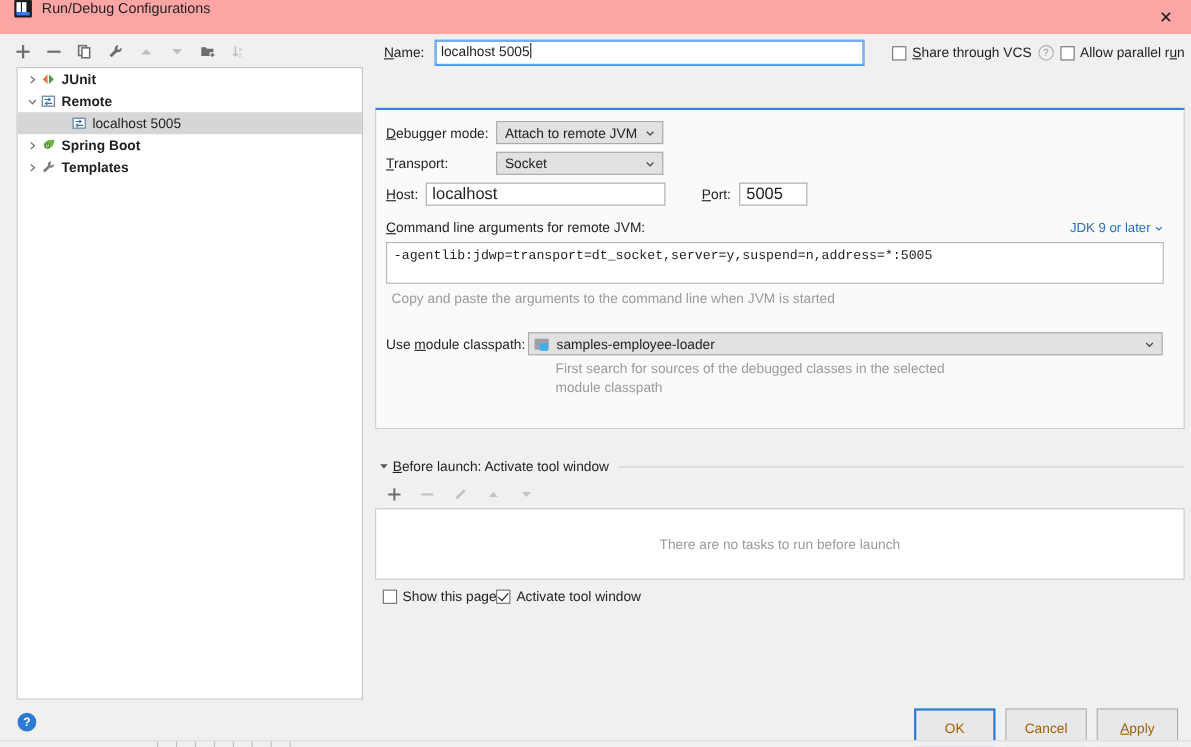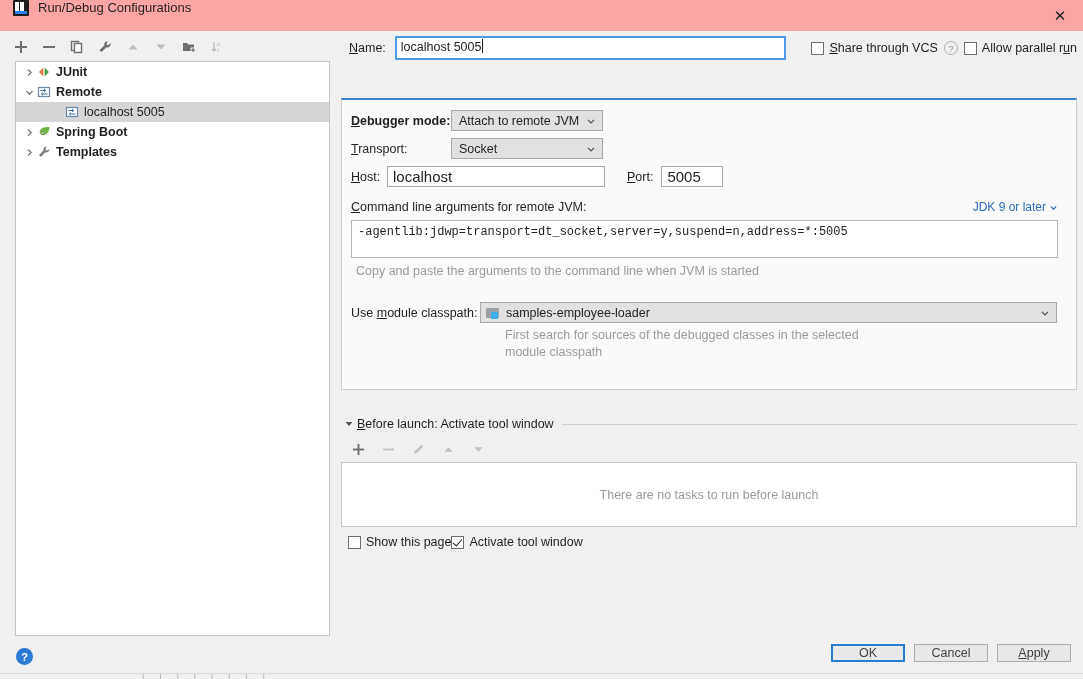--- a/index.html
+++ b/index.html
@@ -192,23 +192,23 @@
   
   .footer-help{
     position:absolute; left:16px; top:648px; width:17px; height:17px;
     border-radius:50%; background:#2b7ad4; color:#fff; font-size:11px;
     display:flex; align-items:center; justify-content:center; font-weight:bold;
   }
   .footer-btns{
     position:absolute; right:12px; top:644px; display:flex; gap:9px;
   }
   .btn{
-    min-width:74px; height:18px; border:1px solid #adadad; background:#e8e8e8;
+    min-width:74px; height:35px; border:1px solid #adadad; background:#e8e8e8;
     font-size:12.5px; display:flex; align-items:center; justify-content:center;
-    cursor:default; color:#404040;
+    cursor:default; color:#a16207;
   }
   .btn.default{ border:2px solid #2b7ad4; background:#e8e8e8; }
 
   .bottom-edge{
     position:absolute; left:0; top:673px; width:1083px; height:6px;
     background:#f0f0f0; border-top:1px solid #dcdcdc; overflow:hidden;
   }
   .ghost{
     position:absolute; left:140px; top:-3px; font-size:11px; color:#b9b9b9;
     font-family:"Liberation Mono", monospace; letter-spacing:2px;
@@ -388,21 +388,21 @@
     <span>Configuration</span>
   </div>
   <div class="tab">
     <span>Logs</span>
   </div>
 </div>
 
 <div class="panel"></div>
 
 <div class="row" style="left:351px; top:110px;">
-  <span class="lbl" style="width:100px;font-weight:bold;"><span class="u">D</span>ebugger mode:</span>
+  <span class="lbl" style="width:100px;"><span class="u">D</span>ebugger mode:</span>
   <div class="combo" style="width:152px;">
     <span class="cval">Attach to remote JVM</span>
     <span class="chev">
       <svg width="10" height="10" viewBox="0 0 10 10">
           <path d="M2 3.8 L5 6.8 L8 3.8" stroke="#4b4b4b" stroke-width="1.2" fill="none"></path>
         </svg>
     </span>
   </div>
 </div>
 
@@ -416,21 +416,21 @@
         </svg>
     </span>
   </div>
 </div>
 
 <div class="row" style="left:351px; top:166px;">
   <span class="lbl" style="width:36px;"><span class="u">H</span>ost:</span>
   <div class="txtin" style="width:218px;">
     <span>localhost</span>
   </div>
-  <span class="lbl" style="margin-left:22px; margin-right:8px;"><span class="u">P</span>ort:</span>
+  <span class="lbl" style="margin-left:33px; margin-right:8px;"><span class="u">P</span>ort:</span>
   <div class="txtin" style="width:62px;">
     <span>5005</span>
   </div>
 </div>
 
 <div class="row" style="left:351px; top:200px; width:707px; justify-content:space-between;">
   <span class="lbl"><span class="u">C</span>ommand line arguments for remote JVM:</span>
   <span class="link">
     <span>JDK 9 or later</span>
     <svg width="9" height="9" viewBox="0 0 10 10">

